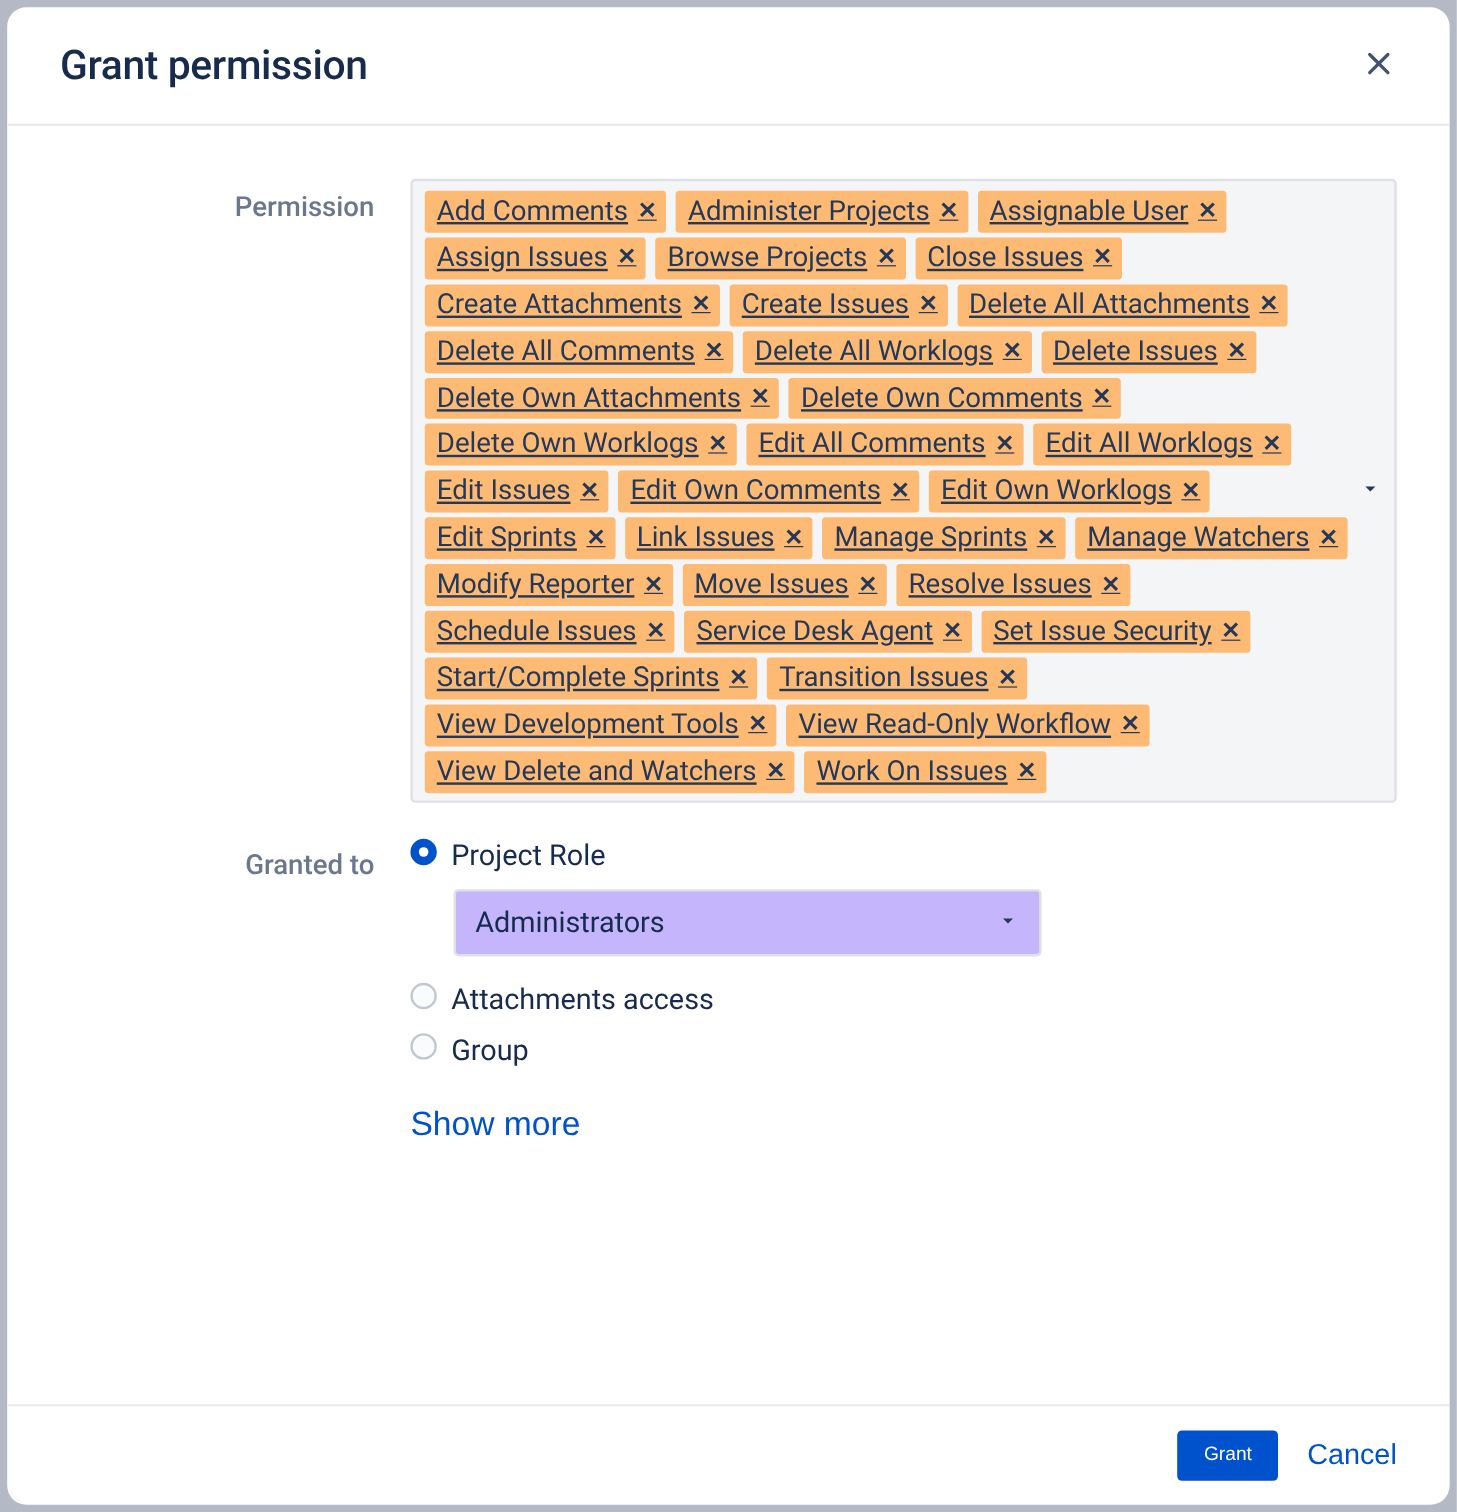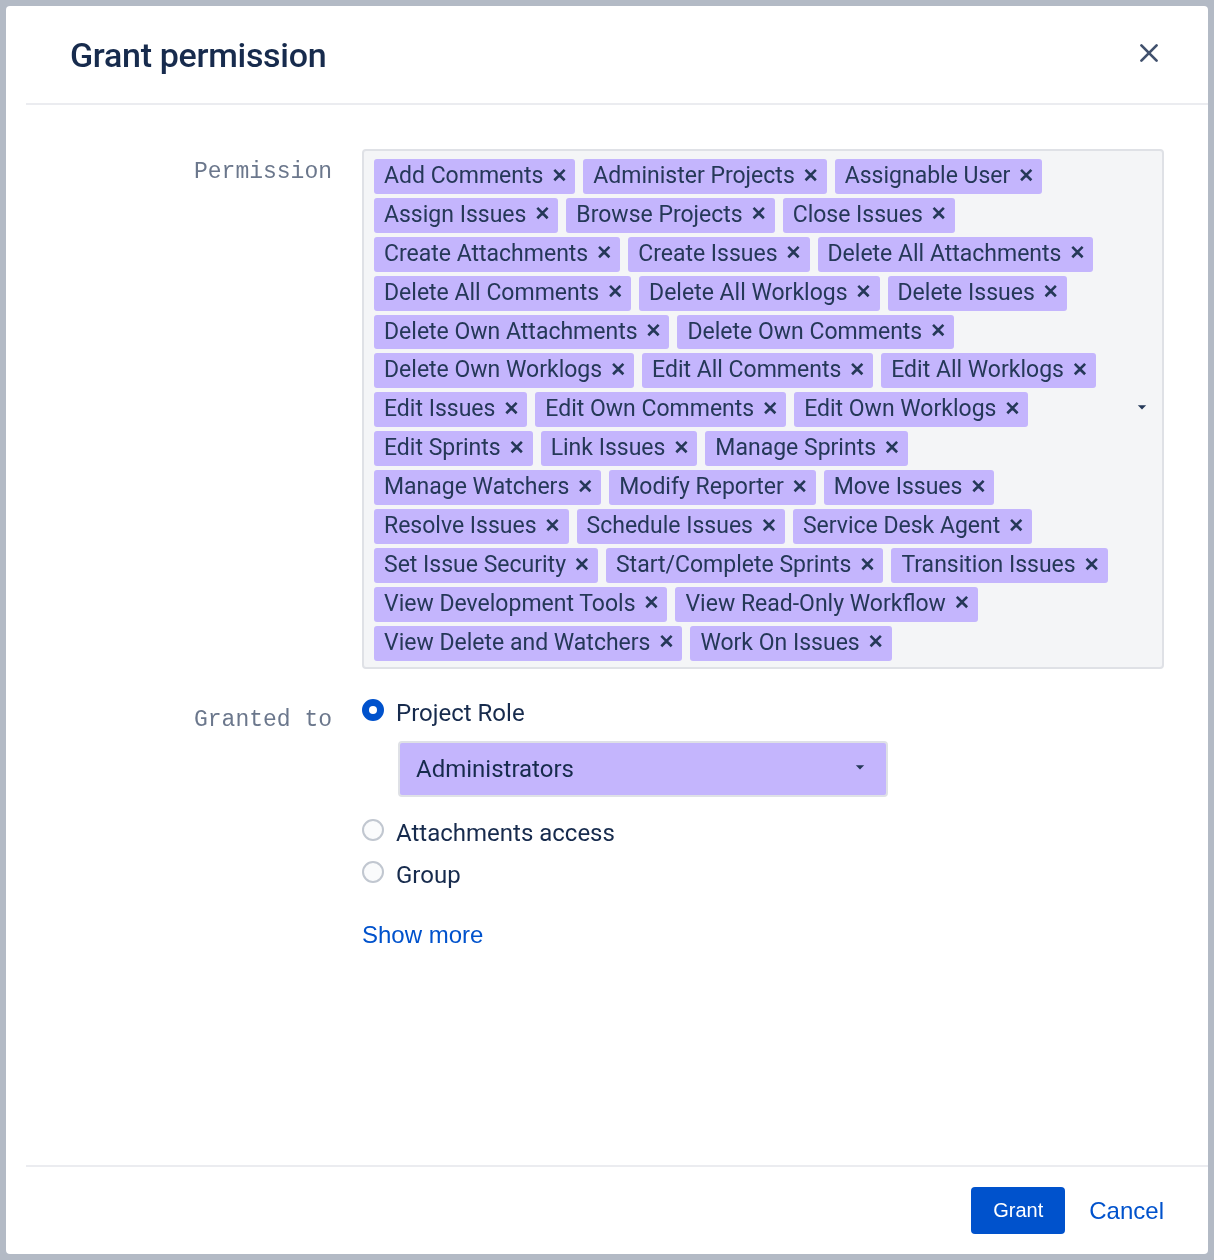--- a/index.html
+++ b/index.html
@@ -6,27 +6,26 @@
     body {
       font-family: -apple-system, BlinkMacSystemFont, "Segoe UI", Roboto, Helvetica, Arial, sans-serif;
       background: #b3bac5;
       width: 1214px;
       height: 1260px;
       padding: 6px;
       color: #172b4d;
     }
     .dialog {
       background: #fff;
-      border-radius: 4px;
+      border-radius: 16px;
       width: 100%;
       height: 100%;
       display: flex;
       flex-direction: column;
       overflow: hidden;
-      padding-left: 20px;
     }
     .dialog-header {
       display: flex;
       justify-content: space-between;
       align-items: center;
       padding: 28px 40px 28px 44px;
       border-bottom: 2px solid #ebecf0;
     }
     .dialog-title {
       font-size: 34px;
@@ -55,21 +54,20 @@
       margin-bottom: 28px;
     }
     .field-label {
       width: 292px;
       text-align: right;
       padding-right: 30px;
       padding-top: 10px;
       font-size: 23px;
       color: #6b778c;
       font-weight: 500;
-      font-family: Liberation Mono, monospace;
     }
     .field-control { flex: 1; }
     .multiselect {
       background: #f4f5f7;
       border: 2px solid #dfe1e6;
       border-radius: 4px;
       padding: 8px 38px 6px 10px;
       display: flex;
       flex-wrap: wrap;
       gap: 4px 8px;
@@ -78,29 +76,30 @@
     }
     .chevron-down {
       position: absolute;
       right: 10px;
       top: 50%;
       transform: translateY(-50%);
       color: #253858;
     }
     .chevron-down svg { width: 20px; height: 20px; }
     .tag {
-      background: #c4b5fd;
+      background: #fdba74;
       border-radius: 3px;
       padding: 2px 8px 3px 10px;
       font-size: 23px;
       color: #253858;
       display: inline-flex;
       align-items: center;
       gap: 8px;
       line-height: 1.3;
+      text-decoration: underline;
     }
     .tag-remove {
       cursor: pointer;
       color: #253858;
       display: inline-flex;
       font-weight: 700;
       font-size: 19px;
     }
     .radio-group { padding-top: 2px; }
     .radio-item {
@@ -147,41 +146,41 @@
       font-size: 24px;
       color: #172b4d;
       display: flex;
       justify-content: space-between;
       align-items: center;
       cursor: pointer;
     }
     .select-box svg { width: 20px; height: 20px; color: #253858; }
     .show-more {
       color: #0052cc;
-      font-size: 24px;
+      font-size: 28px;
       background: none;
       border: none;
       cursor: pointer;
       padding: 18px 0 0 0;
     }
     .dialog-footer {
       border-top: 2px solid #ebecf0;
       padding: 20px 44px;
       display: flex;
       justify-content: flex-end;
       align-items: center;
       gap: 24px;
     }
     .btn-primary {
       background: #0052cc;
       color: #fff;
       border: none;
       border-radius: 4px;
       padding: 12px 22px;
-      font-size: 20px;
+      font-size: 16px;
       font-weight: 500;
       cursor: pointer;
     }
     .btn-link {
       background: none;
       border: none;
       color: #0052cc;
       font-size: 24px;
       cursor: pointer;
     }

